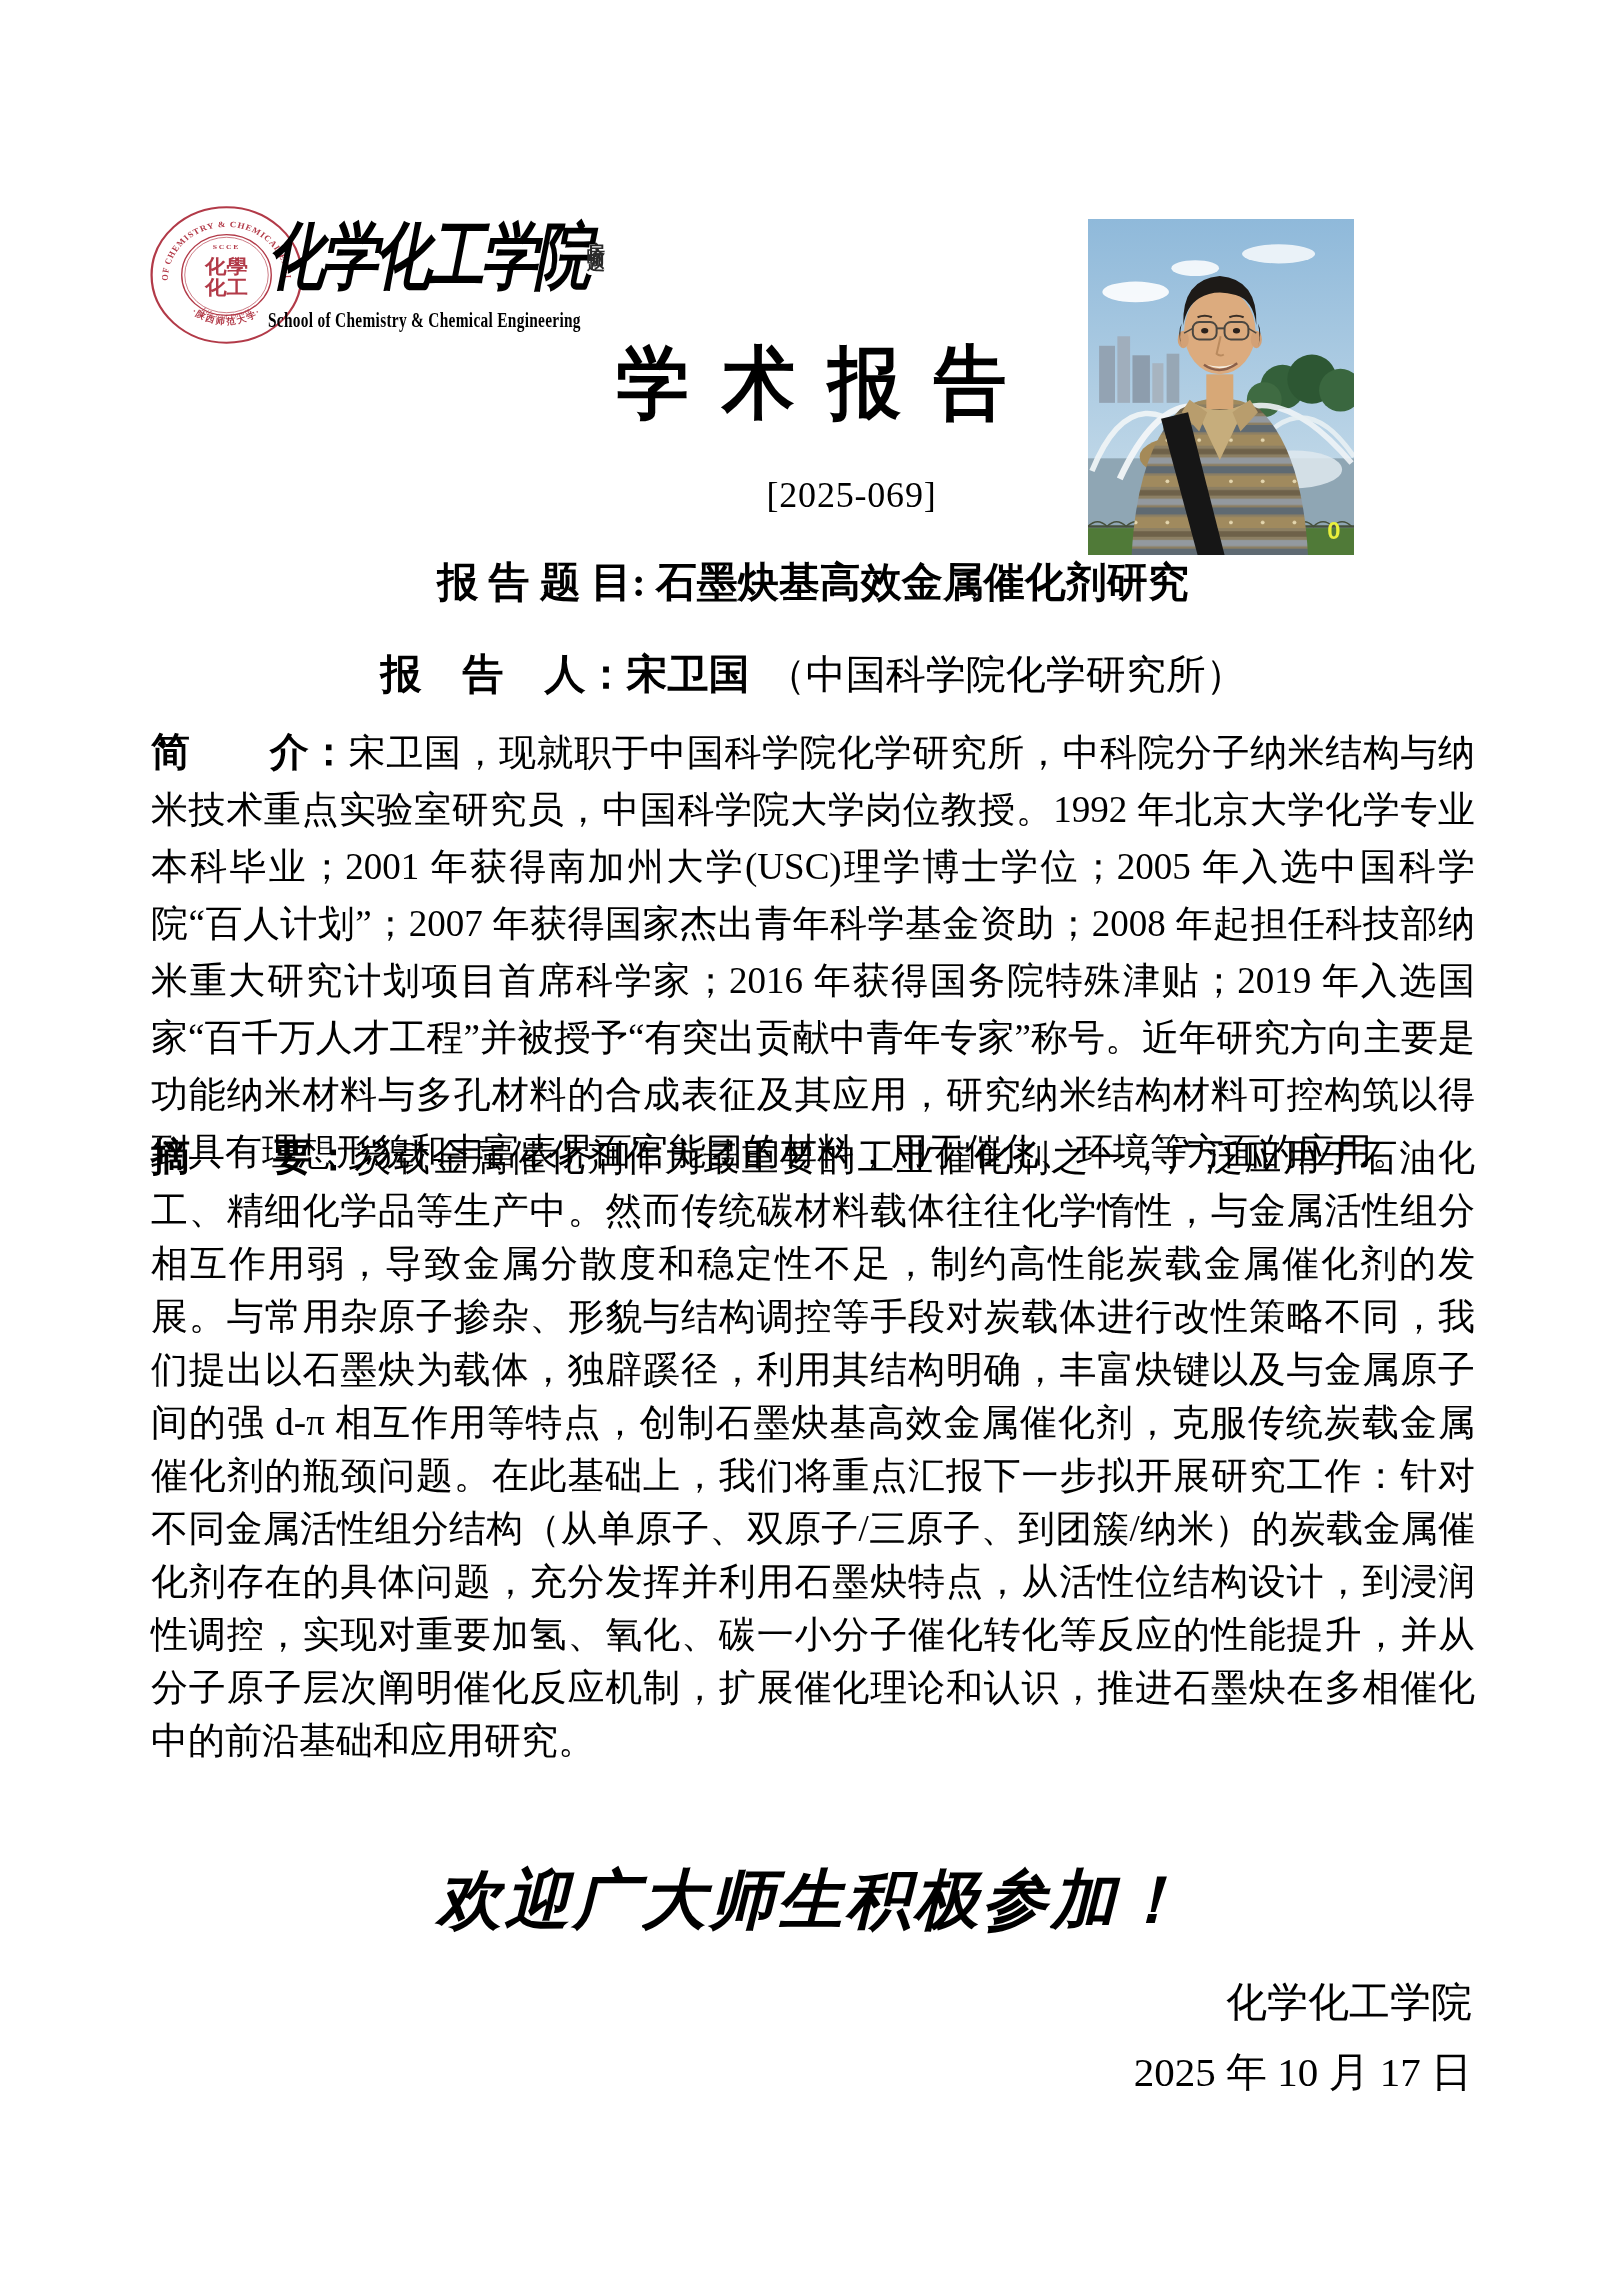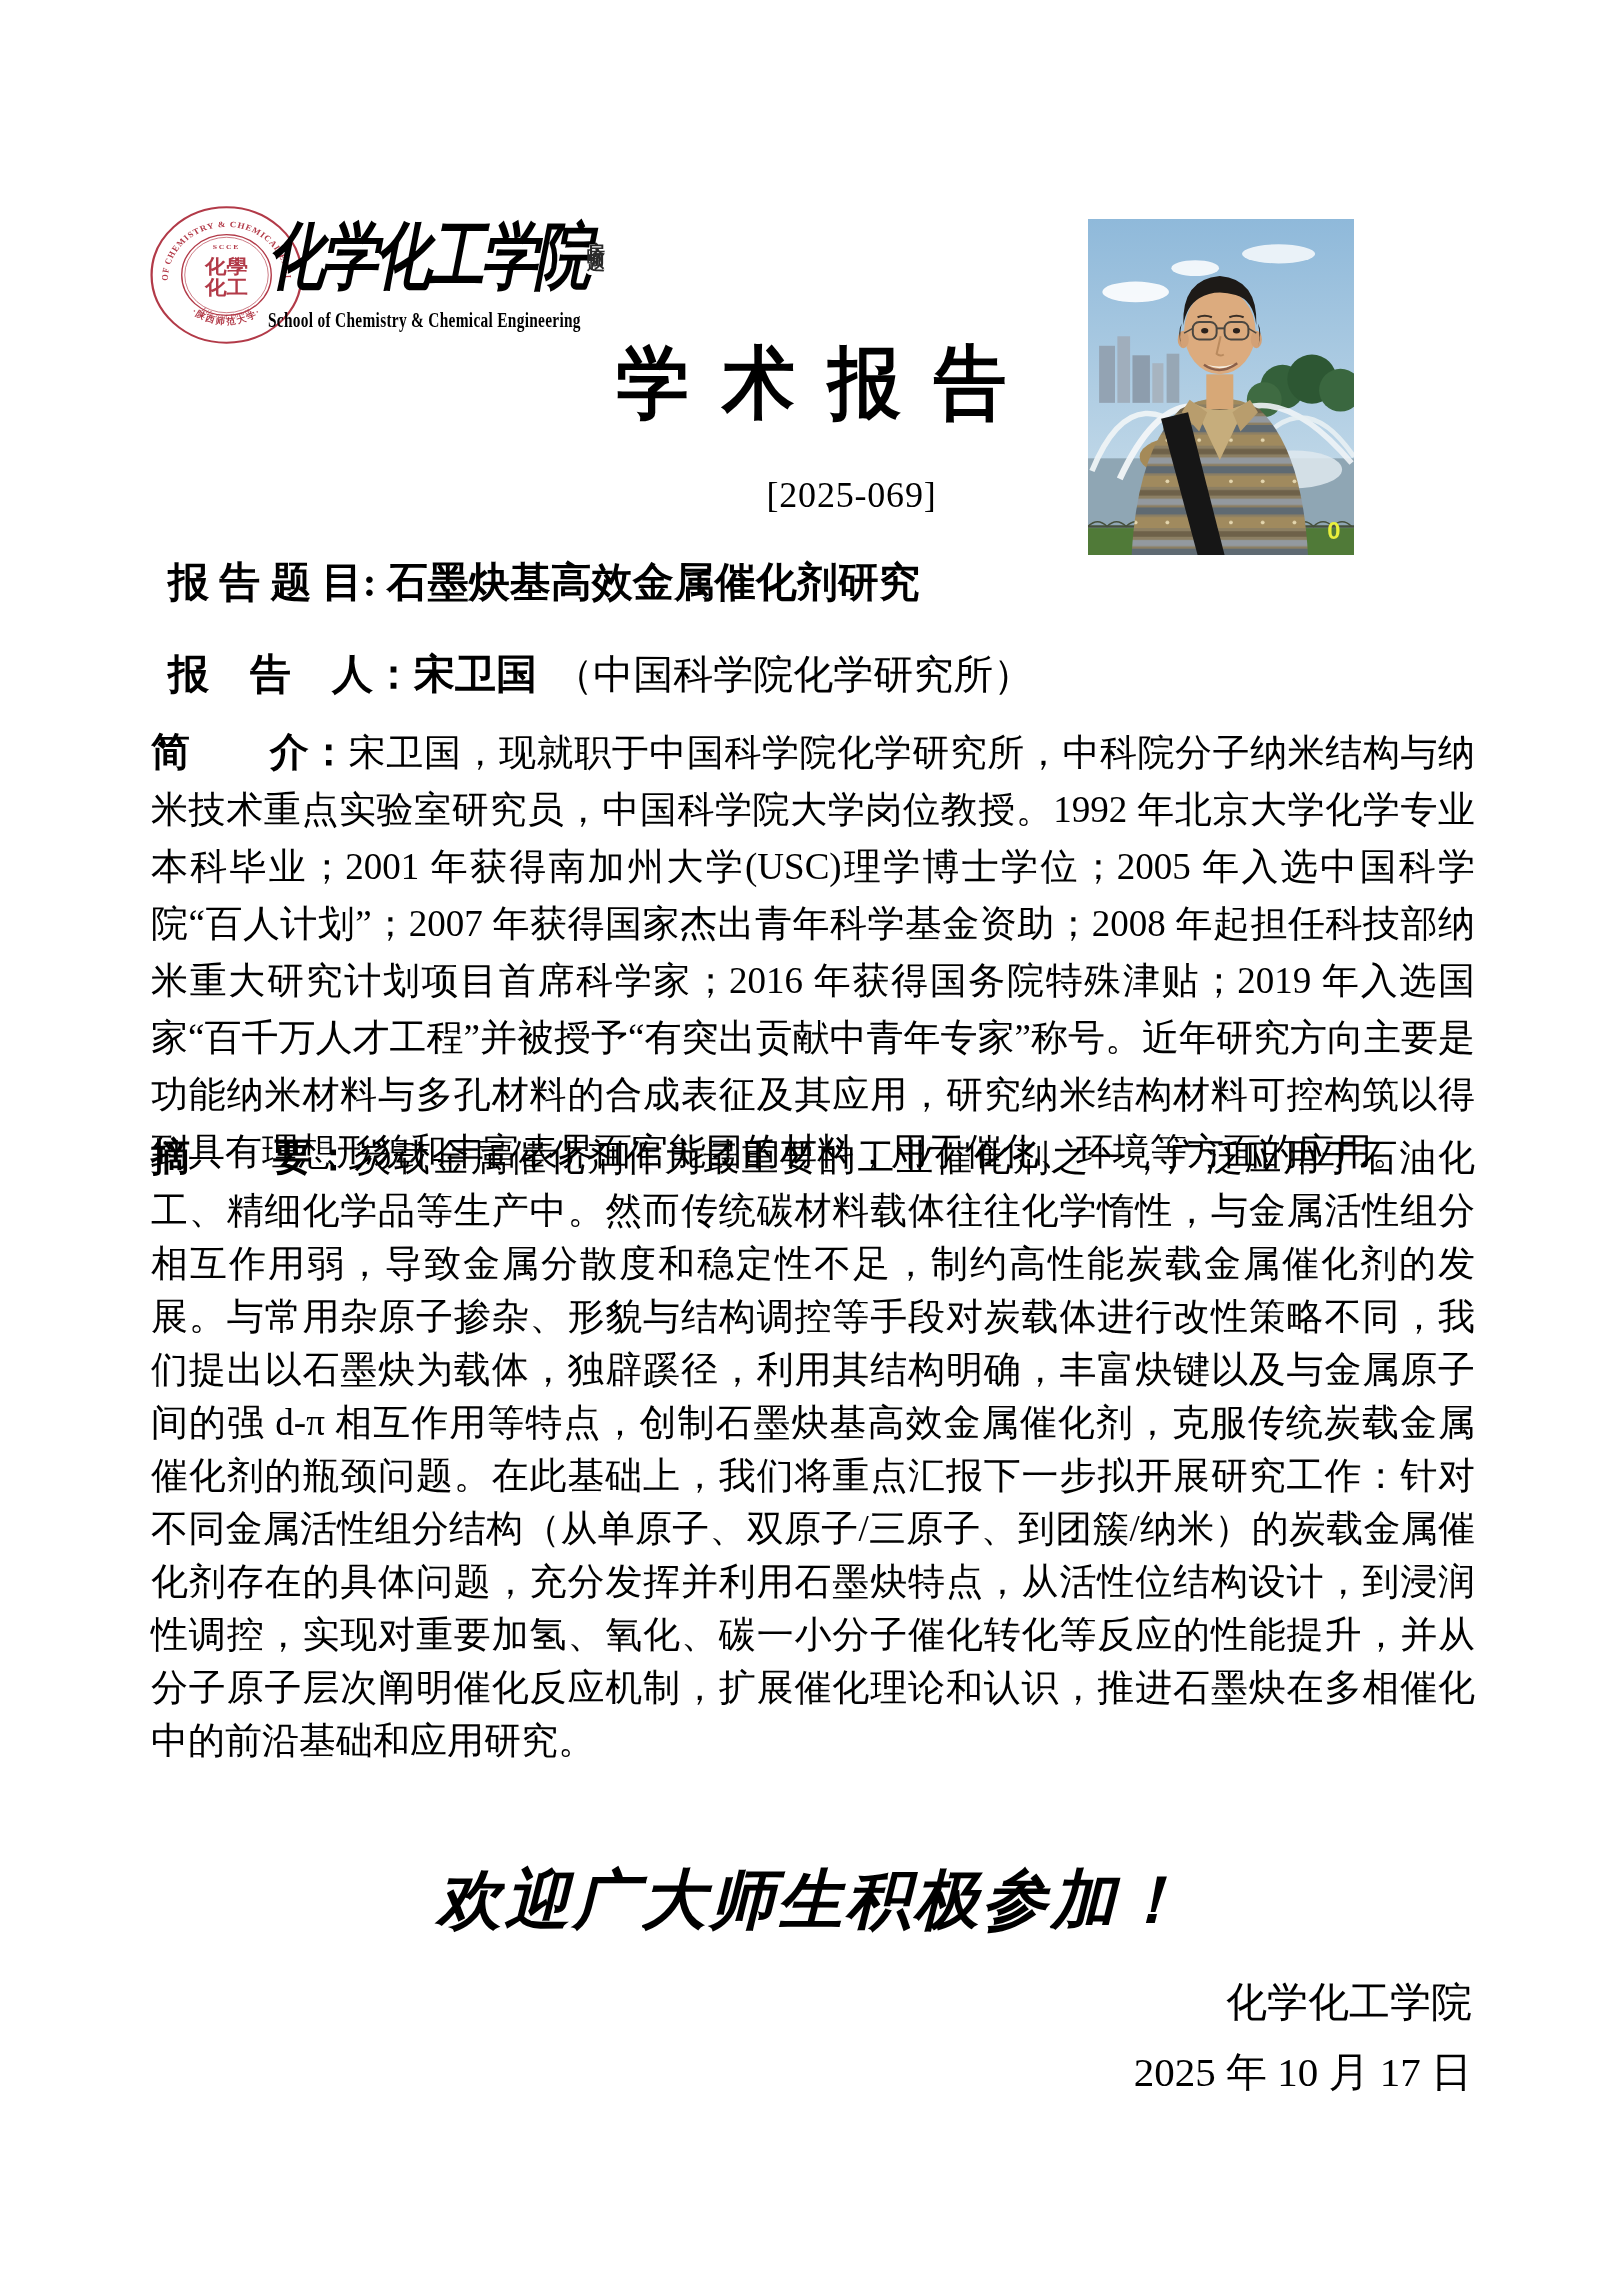--- a/index.html
+++ b/index.html
@@ -30,21 +30,21 @@
   .main-title{
     position:absolute; left:0; top:331px; width:100%; text-align:center;
     font-size:79px; font-weight:bold; letter-spacing:36px; text-indent:36px;
     white-space:nowrap; transform:scaleX(0.92);
   }
   .serial{
     position:absolute; left:0; top:474px; width:100%; text-align:center;
     font-size:36px; letter-spacing:0.8px;padding-left:40px;
   }
   
-  .row{position:absolute; left:168px; width:1324px; white-space:nowrap;}
+  .row{position:absolute; left:151px; width:1324px; white-space:nowrap;text-align:center;}
   .row-topic{top:555px; font-size:41px; font-weight:bold;}
   .row-speaker{top:647px; font-size:41px;}
   .row-speaker .lbl,.row-speaker .name{font-weight:bold;margin-top:40px;}
   .row-speaker .affil{font-weight:normal; font-size:40px; margin-left:6px;}
   
   .para{
     position:absolute; left:151px; width:1324px; margin:0;
     font-size:37px; text-align:justify; text-justify:inter-character;
   }
   .para-bio{top:723px; line-height:57px;}

